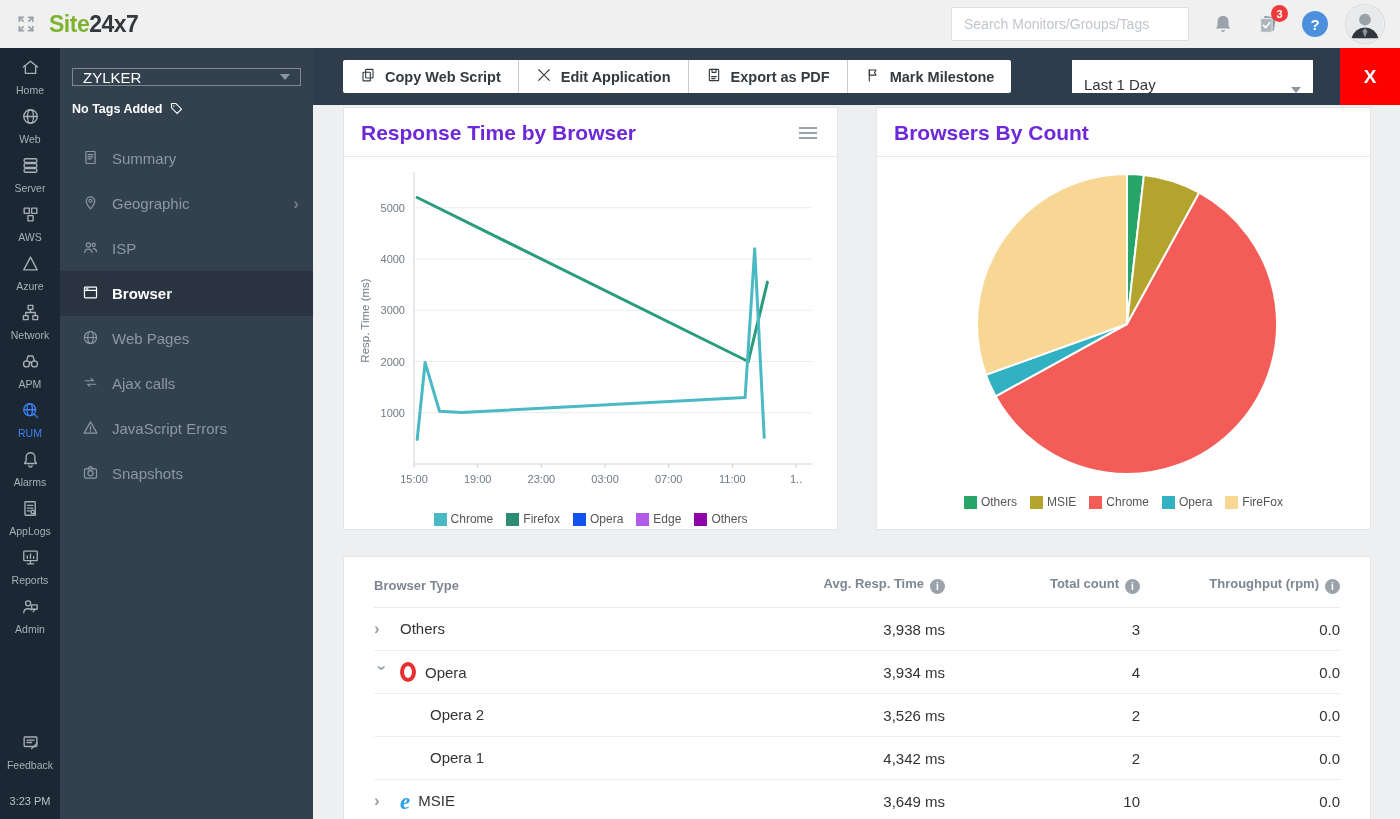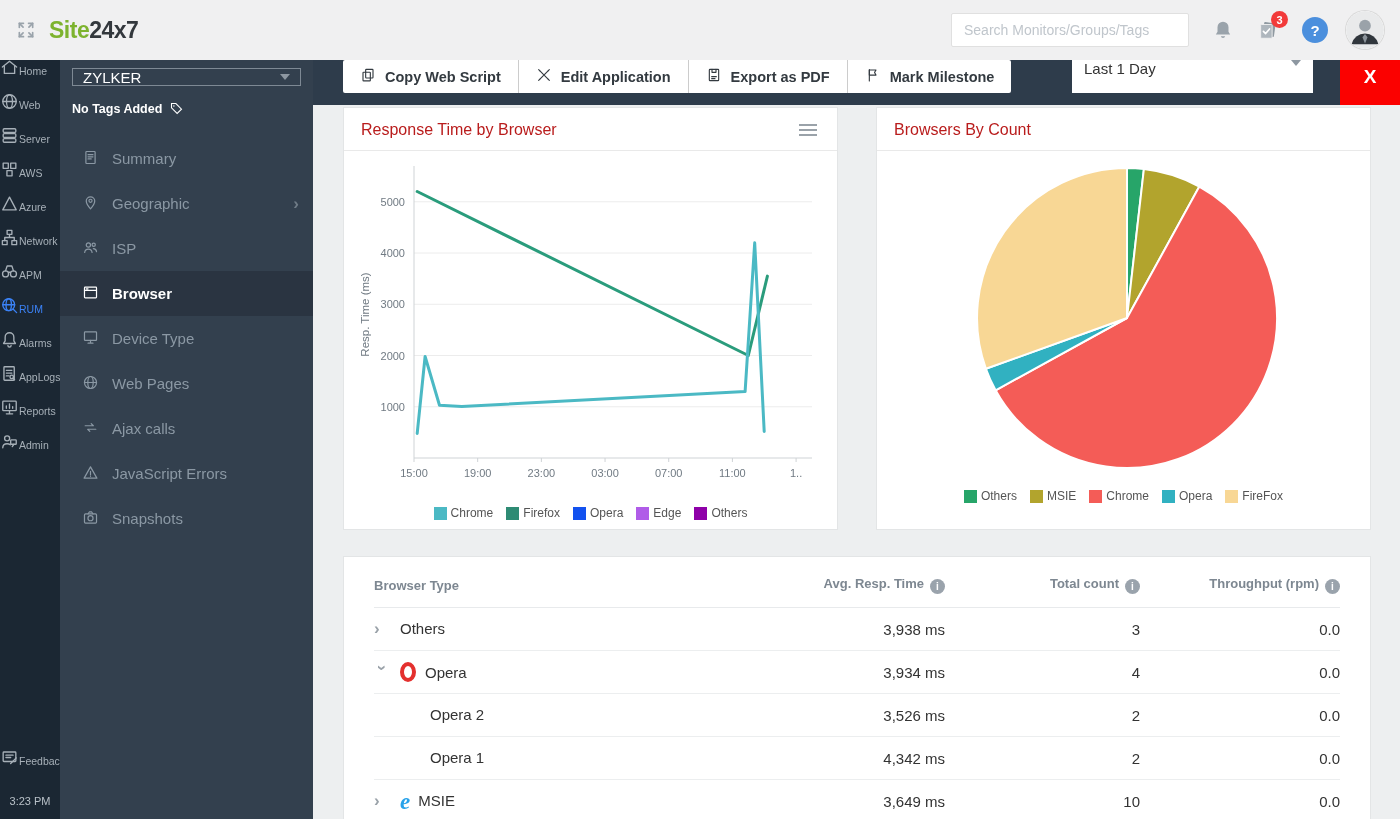--- a/index.html
+++ b/index.html
@@ -1,20 +1,20 @@
 <!DOCTYPE html>
 <html><head>
 <meta charset="utf-8">
 <style>
   *{box-sizing:border-box;margin:0;padding:0}
   body{width:1400px;height:819px;position:relative;overflow:hidden;
        font-family:"Liberation Sans",sans-serif;background:#edeff0}
 
   
-  .topbar{position:absolute;top:0;left:0;right:0;height:60px;background:#f0f0f1;
+  .topbar{position:absolute;top:0;left:0;right:0;height:48px;background:#f0f0f1;
           display:flex;align-items:center;padding:0 16px;z-index:6}
   .expand-icon svg{width:20px;height:20px;color:#9aa3ab;display:block}
   .logo{font-size:23px;font-weight:700;margin-left:13px;letter-spacing:-.5px;cursor:pointer}
   .logo-green{color:#7db32e}.logo-dark{color:#33383d}
   .search{margin-left:auto;width:238px;height:34px;border:1px solid #e0e0e0;border-radius:2px;
           padding:0 12px;font-size:14px;color:#444;background:#fff;outline:none;
           font-family:"Liberation Sans",sans-serif}
   .search::placeholder{color:#c0c6cc}
   .tbicon{margin-left:23px;position:relative;cursor:pointer}
   .tbicon svg{width:22px;height:22px;display:block}
@@ -23,21 +23,21 @@
          justify-content:center;font-weight:700;padding:0 2px}
   .help{width:26px;height:26px;border-radius:50%;background:#4b8fdd;color:#fff;font-weight:700;
         font-size:15px;display:flex;align-items:center;justify-content:center;margin-left:23px;cursor:pointer}
   .avatar{width:38px;height:38px;border-radius:50%;overflow:hidden;margin-left:18px;cursor:pointer;
           box-shadow:0 0 0 1px #d8d8d8;background:#fff}
   .avatar svg{width:38px;height:38px;display:block}
 
   
   .rail{position:absolute;top:48px;left:0;width:60px;bottom:0;background:#1b2733;
         display:flex;flex-direction:column;align-items:center;padding-top:10px}
-  .rail-item{display:flex;flex-direction:row;align-items:center;color:#a7b0b8;
+  .rail-item{display:flex;flex-direction:column;align-items:center;color:#a7b0b8;
              margin-bottom:11px;cursor:pointer;width:100%}
   .rail-item svg{width:19px;height:19px}
   .rlabel{font-size:10.5px;margin-top:3px}
   .rail-item.active{color:#3b82f6}
   .rail-item.footer{margin-top:auto}
   .rail-time{color:#b9c1c8;font-size:11px;margin:13px 0 12px}
 
   
   .sidebar{position:absolute;top:48px;left:60px;width:253px;bottom:0;background:#33404e}
   .app-select{margin:20px 12px 0;border:1px solid #7e8994;height:18px;display:flex;
@@ -58,35 +58,35 @@
   
   .toolbar{position:absolute;top:48px;left:313px;right:0;height:57px;background:#2e3c4b;
            display:flex;align-items:center;padding-left:30px}
   .btn-group{display:flex;background:#fff;height:33px;border-radius:2px;align-items:stretch}
   .tb-btn{display:flex;align-items:center;gap:9px;padding:0 17px;font-size:14.5px;font-weight:700;
           color:#333a40;border-right:1px solid #ccc;cursor:pointer;background:none;border-top:none;
           border-bottom:none;border-left:none;font-family:"Liberation Sans",sans-serif}
   .btn-group .tb-btn:last-child{border-right:none}
   .tb-btn svg{width:16px;height:16px;color:#333a40}
   .range-select{margin-left:auto;margin-right:27px;width:241px;height:33px;background:#fff;
-                display:flex;align-items:flex-start;justify-content:space-between;padding:0 12px;
+                display:flex;align-items:flex-end;justify-content:space-between;padding:0 12px;
                 font-size:15px;color:#333;cursor:pointer}
   .close-btn{width:60px;height:57px;background:#fb0100;color:#fff;font-size:19px;font-weight:700;
              display:flex;align-items:center;justify-content:center;cursor:pointer;border:none;
              font-family:"Liberation Sans",sans-serif}
 
   
   .main{position:absolute;top:105px;left:313px;right:0;bottom:0;background:#edeff0;
         overflow:hidden;padding:2px 29px 0 30px}
   .cards-row{display:flex;gap:38px}
   .card{background:#fff;border:1px solid #e3e5e6}
   .chart-card{width:495px;height:423px}
   .card-head{display:flex;align-items:center;justify-content:space-between;
              padding:13px 17px 11px;border-bottom:1px solid #e9e9e9}
-  .card-title{font-size:16px;font-weight:400;color:#b91c1c}
+  .card-title{font-size:21px;font-weight:700;color:#6d28d9}
   .burger{display:flex;flex-direction:column;gap:3px;cursor:pointer;padding:3px}
   .burger i{display:block;width:18px;height:2px;background:#9aa2a9}
   .card-body{padding:4px 8px 0;text-align:center}
   .tick{font-size:11px;fill:#707a83}
   .axis-title{font-size:11.5px;fill:#707a83}
   .legend{display:flex;justify-content:center;gap:13px;font-size:12px;color:#555;
           padding:2px 0 8px;flex-wrap:wrap}
   .legend-item{display:flex;align-items:center;cursor:pointer}
   .legend .sw{width:13px;height:13px;display:inline-block;margin-right:4px}
 
@@ -292,27 +292,20 @@
             <path d="M16 13.5c2.7.2 4.2 1.7 4.5 4.3"></path>
           </svg></span>
      <span class="grow lbl">ISP</span>
      </div>
       <div class="side-item active">
      <span><svg viewBox="0 0 24 24" fill="none" stroke="currentColor" stroke-width="1.7" stroke-linecap="round" stroke-linejoin="round">
             <rect x="3.5" y="4.5" width="17" height="15" rx="1"></rect>
             <path d="M3.5 9h17M6 6.8h2.5"></path>
           </svg></span>
      <span class="grow lbl">Browser</span>
-     </div>
-      <div class="side-item">
-     <span><svg viewBox="0 0 24 24" fill="none" stroke="currentColor" stroke-width="1.7" stroke-linecap="round" stroke-linejoin="round">
-            <rect x="3.5" y="4" width="17" height="12" rx="1"></rect>
-            <path d="M12 16v4M8.5 20h7"></path>
-          </svg></span>
-     <span class="grow lbl">Device Type</span>
      </div>
       <div class="side-item">
      <span><svg viewBox="0 0 24 24" fill="none" stroke="currentColor" stroke-width="1.7" stroke-linecap="round" stroke-linejoin="round">
             <circle cx="12" cy="12" r="8.5"></circle>
             <ellipse cx="12" cy="12" rx="3.8" ry="8.5"></ellipse>
             <path d="M3.5 12h17"></path>
           </svg></span>
      <span class="grow lbl">Web Pages</span>
      </div>
       <div class="side-item">

